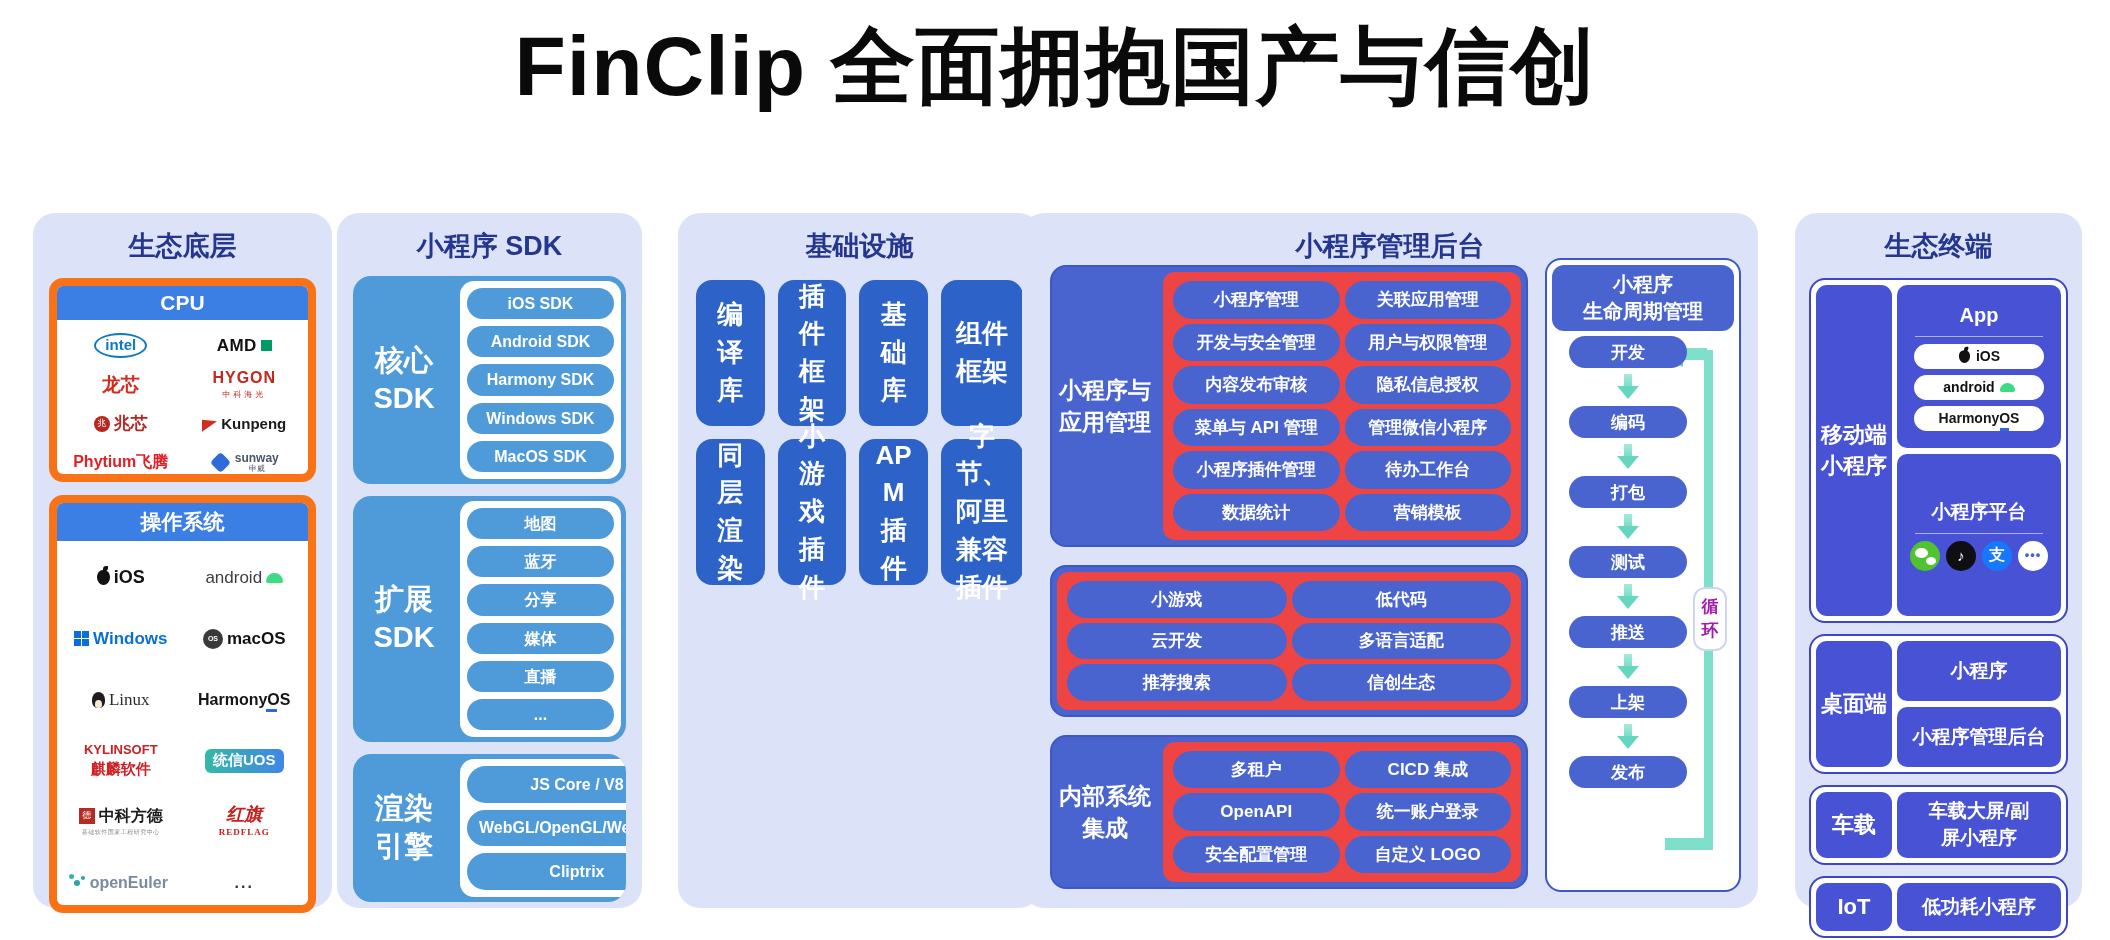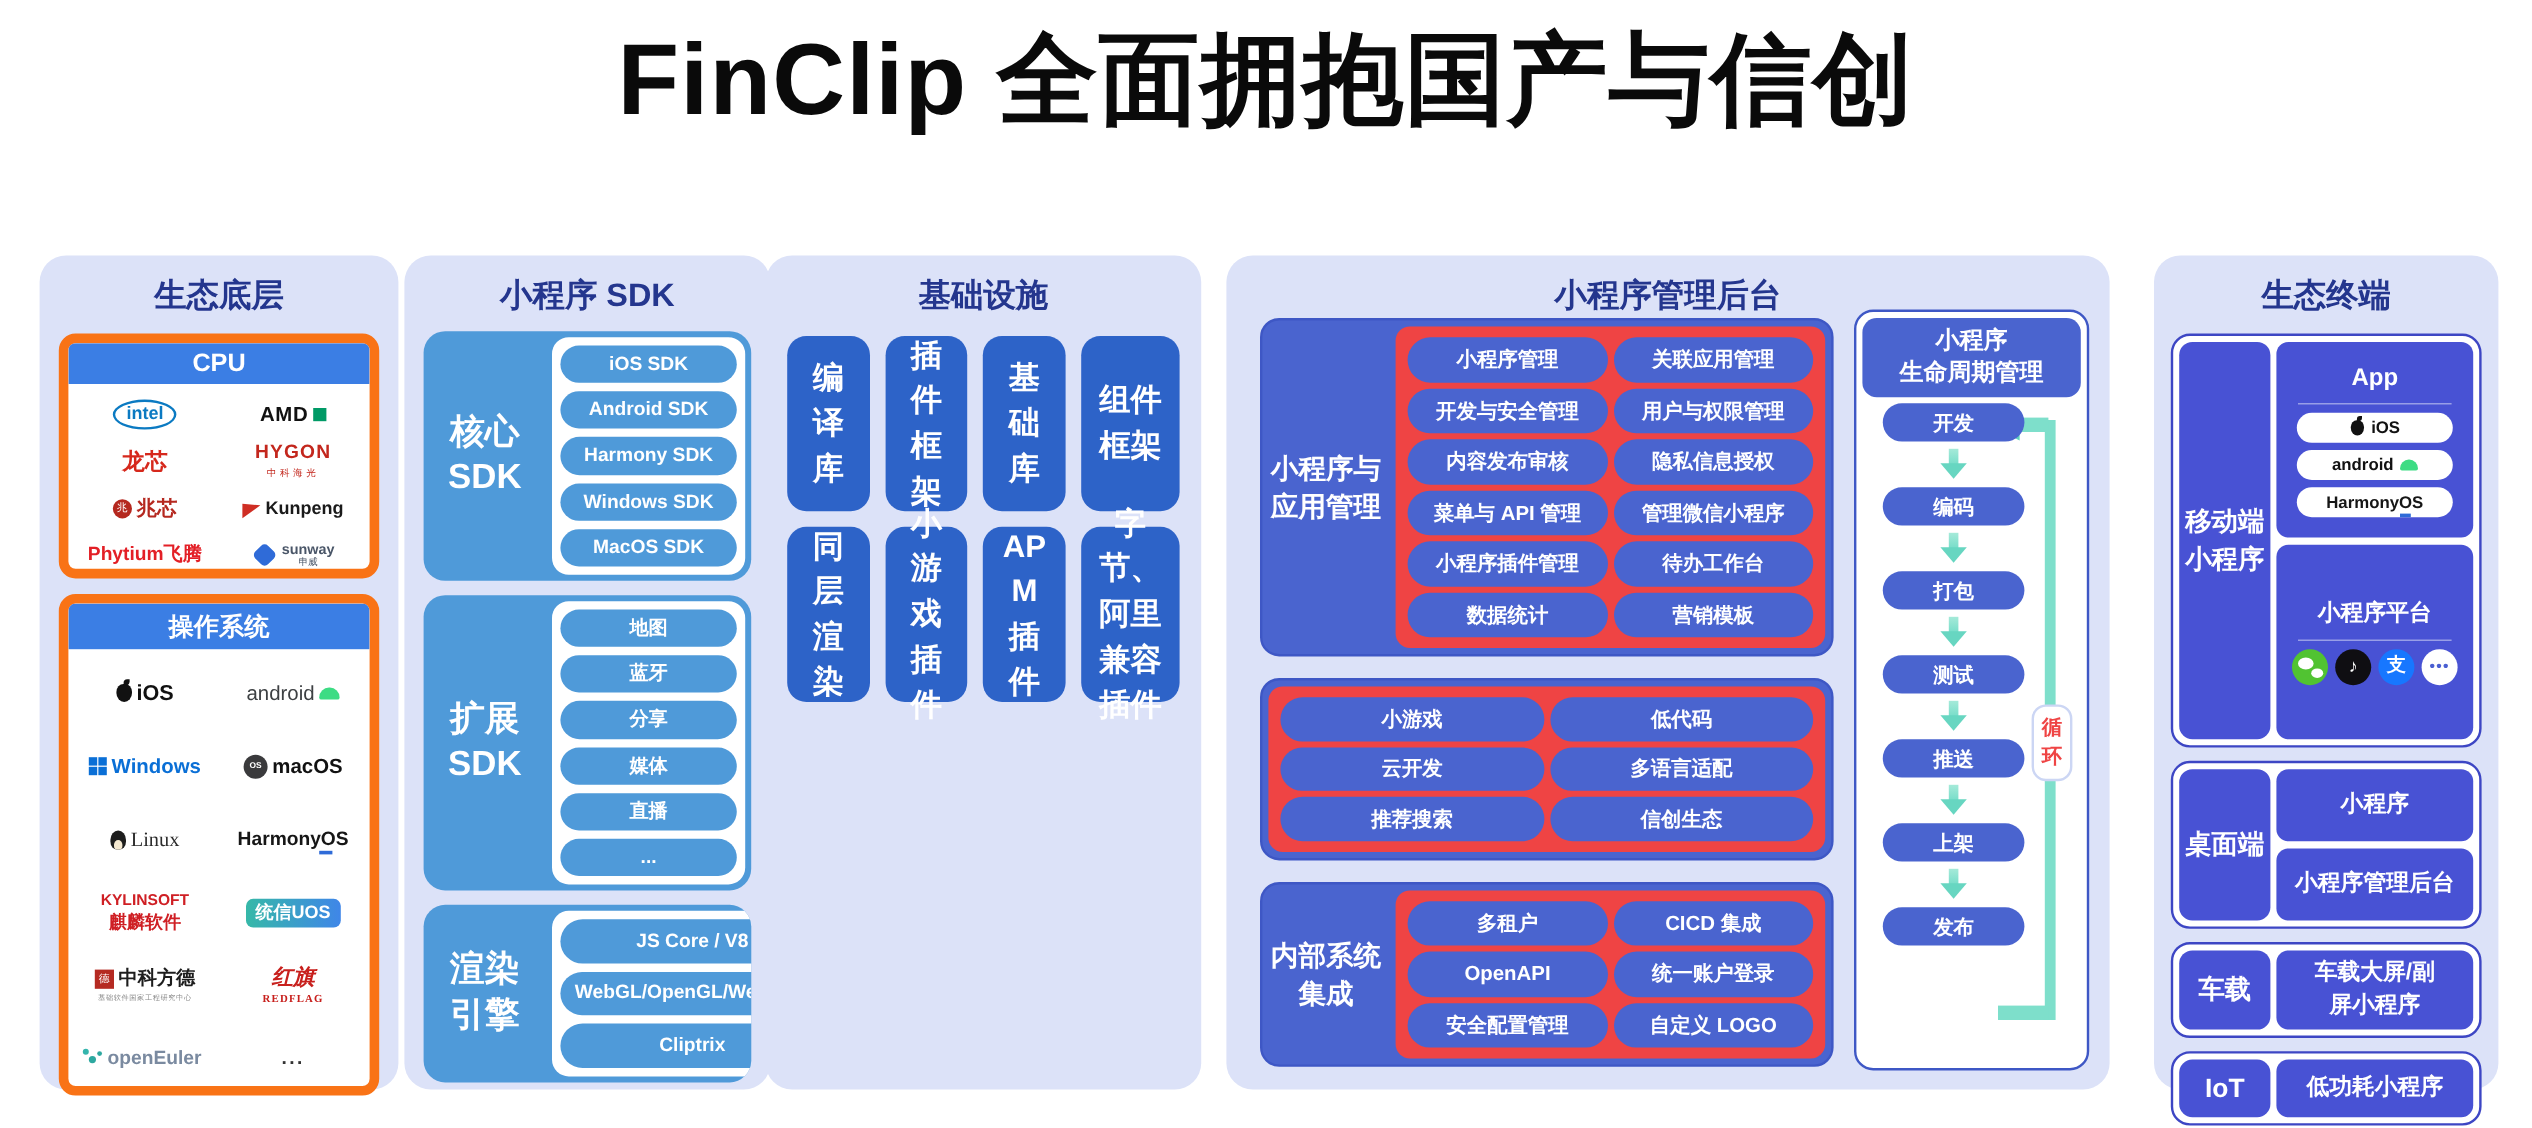--- a/index.html
+++ b/index.html
@@ -74,21 +74,21 @@
   #p2 { left:337px; width:305px; }
   .sdk-sec { margin:0 16px 12px; background:#4f9ad9; border-radius:18px; display:flex; overflow:hidden; }
   .sdk-sec.s1 { height:208px; } .sdk-sec.s2 { height:246px; } .sdk-sec.s3 { height:148px; }
   .sdk-label { width:102px; flex:none; color:#fff; font-weight:900; font-size:29px;
                display:flex; align-items:center; justify-content:center; text-align:center; line-height:1.3; }
   .sdk-body { flex:1; background:#fff; border-radius:14px; margin:5px; display:flex; flex-direction:column; gap:7px; padding:7px; }
   .sdk-pill { flex:1; background:#4f9ad9; border-radius:40px; color:#fff; font-weight:bold; font-size:16px;
               display:flex; align-items:center; justify-content:center; text-align:center; padding:2px 12px; line-height:1.2; }
 
   
-  #p3 { left:638px; width:363px; }
+  #p3 { left:678px; width:363px; }
   .tile-grid { display:grid; grid-template-columns:1fr 1fr 1fr 1fr; gap:13px; margin:4px 18px; grid-auto-rows:146px; }
   .tile { background:#2d63c8; border-radius:16px; color:#fff; font-weight:bold; font-size:26px;
           display:flex; align-items:center; justify-content:center; text-align:center; line-height:1.45;
           padding:0 15px; word-break:break-all; }
 
   
   #p4 { left:1022px; width:736px; }
   .admin-wrap { position:absolute; left:28px; top:52px; width:478px; }
   .adm-sec { background:#4a64cf; border:2px solid #3e57c5; border-radius:16px; display:flex; overflow:hidden; margin-bottom:18px; }
   .adm-sec.as1 { height:282px; } .adm-sec.as2 { height:152px; } .adm-sec.as3 { height:154px; }
@@ -114,21 +114,21 @@
   .arr::before { content:''; position:absolute; left:7px; top:0; width:8px; height:14px;
                  background:linear-gradient(#a5ead9,#74dcc8); }
   .arr::after { content:''; position:absolute; left:0; top:12px; border-left:11px solid transparent;
                 border-right:11px solid transparent; border-top:13px solid #67d6c1; }
   .loop-v { position:absolute; left:157px; top:90px; width:9px; height:500px; background:#7edfcb; }
   .loop-top { position:absolute; left:134px; top:88px; width:26px; height:12px; background:#7edfcb; }
   .loop-arrow { position:absolute; left:110px; top:81px; width:0; height:0;
                 border-top:13px solid transparent; border-bottom:13px solid transparent; border-right:26px solid #5fd3bd; }
   .loop-bot { position:absolute; left:118px; top:578px; width:42px; height:12px; background:#7edfcb; }
   .loop-badge { position:absolute; left:146px; top:327px; width:34px; background:#fff; border:2px solid #ccd6f4;
-                border-radius:12px; color:#ef4444; font-weight:bold; font-size:17px; text-align:center;
+                border-radius:12px; color:#a21caf; font-weight:bold; font-size:17px; text-align:center;
                 line-height:1.4; padding:6px 0; }
   .loop-badge .wrap { width:18px; }
 
   
   #p5 { left:1795px; width:287px; }
   .term-col { display:flex; flex-direction:column; gap:11px; margin:2px 14px; }
   .term-sec { background:#fff; border:2.5px solid #3d46c4; border-radius:16px; display:flex; padding:5px; gap:5px; }
   .term-sec.mobile { height:345px; } .term-sec.desktop { height:140px; }
   .term-sec.car { height:80px; } .term-sec.iot { height:62px; }
   .term-label { background:#4852d4; border-radius:11px; color:#fff; font-weight:bold; font-size:22px;

